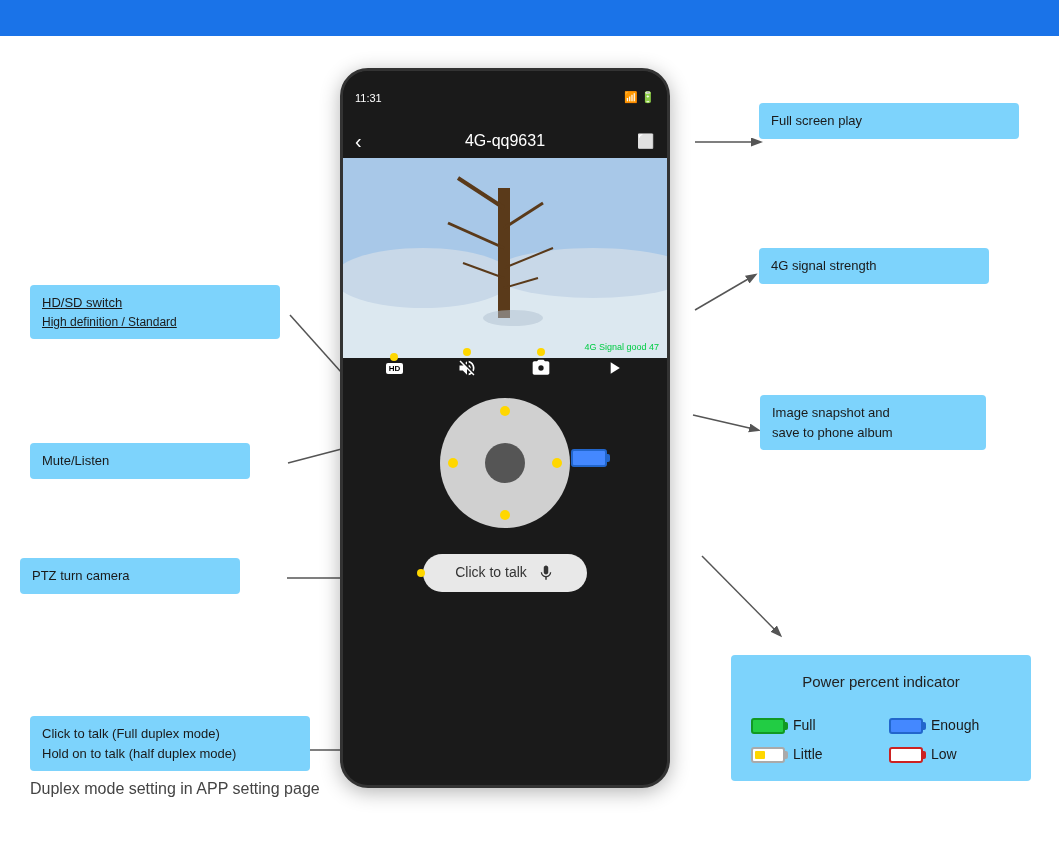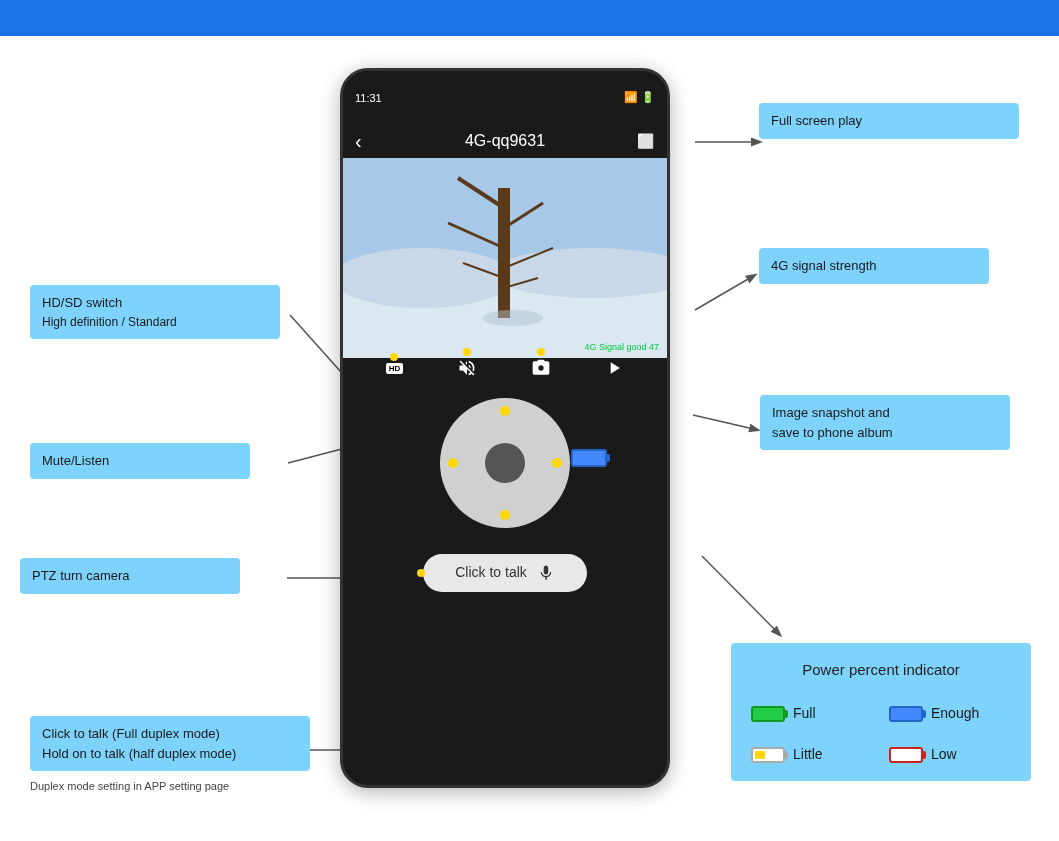--- a/index.html
+++ b/index.html
@@ -186,21 +186,21 @@
     }
     .power-title {
       font-size: 15px;
       color: #222;
       margin-bottom: 22px;
       text-align: center;
     }
     .power-grid {
       display: grid;
       grid-template-columns: 1fr 1fr;
-      gap: 20px 16px;
+      gap: 8px 16px;
       align-items: center;
     }
     .power-item {
       display: flex;
       align-items: center;
       gap: 8px;
       font-size: 14px;
     }
     .bat-full {
       width: 34px; height: 16px;
@@ -387,44 +387,44 @@
 </div>
 
 <div class="annotation-box" style="left:759px;top:103px;width:260px;">
   <span>Full screen play</span>
 </div>
 
 <div class="annotation-box" style="left:759px;top:248px;width:230px;">
   <span>4G signal strength</span>
 </div>
 
-<div class="annotation-box" style="left:30px;top:285px;width:250px;">
+<div class="annotation-box" style="left:30px;top:285px;width:250px;text-decoration:underline;">
   <div>HD/SD switch</div>
   <div style="font-size:12px;">High definition / Standard</div>
 </div>
 
-<div class="annotation-box" style="left:760px;top:395px;width:250px;">
+<div class="annotation-box" style="left:760px;top:395px;width:226px;">
   <div>Image snapshot and</div>
   <div>save to phone album</div>
 </div>
 
 <div class="annotation-box" style="left:30px;top:443px;width:220px;">
   <span>Mute/Listen</span>
 </div>
 
 <div class="annotation-box" style="left:20px;top:558px;width:220px;">
   <span>PTZ turn camera</span>
 </div>
 
 <div class="annotation-box" style="left:30px;top:716px;width:280px;">
   <div>Click to talk   (Full duplex mode)</div>
   <div>Hold on to talk (half duplex mode)</div>
 </div>
 
-<div style="position:absolute;left:30px;top:780px;font-size:11px;color:#444;">
+<div style="position:absolute;left:30px;top:780px;font-size:16px;color:#444;">
   <span>Duplex mode setting in APP setting page</span>
 </div>
 
 <div style="position:absolute;right:28px;bottom:60px;width:300px;">
   <div class="annotation-box" style="position:relative;padding:16px 20px;left:0;top:0;">
     <div class="power-title">Power percent indicator</div>
     <div class="power-grid">
       <div class="power-item">
         <div class="bat-full"></div>
         <span>Full</span>

